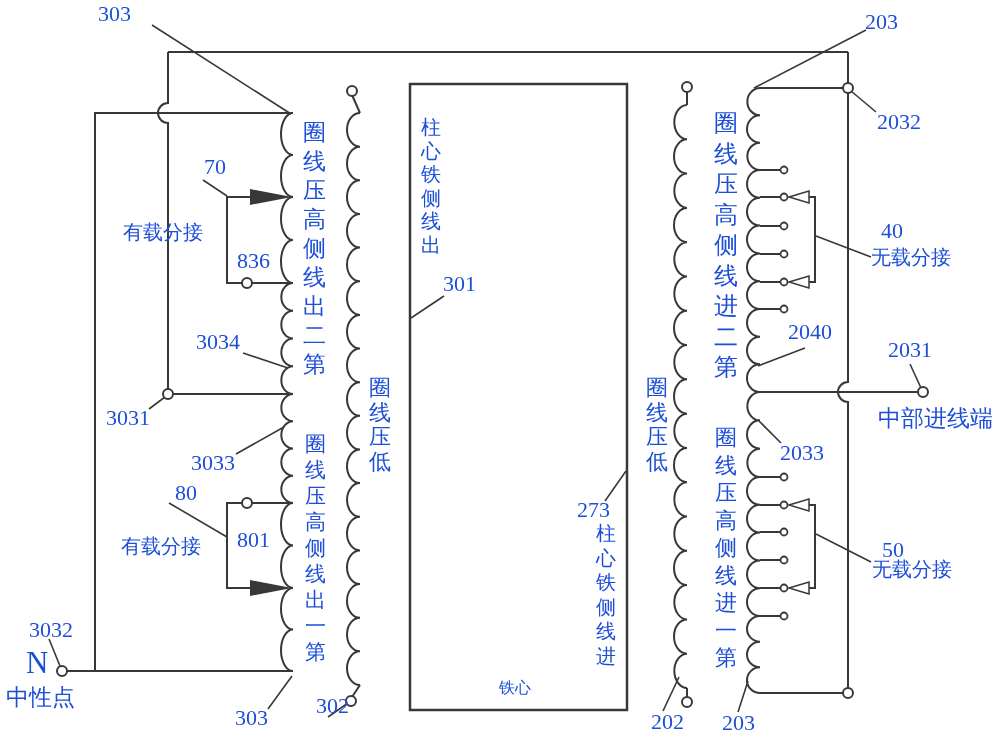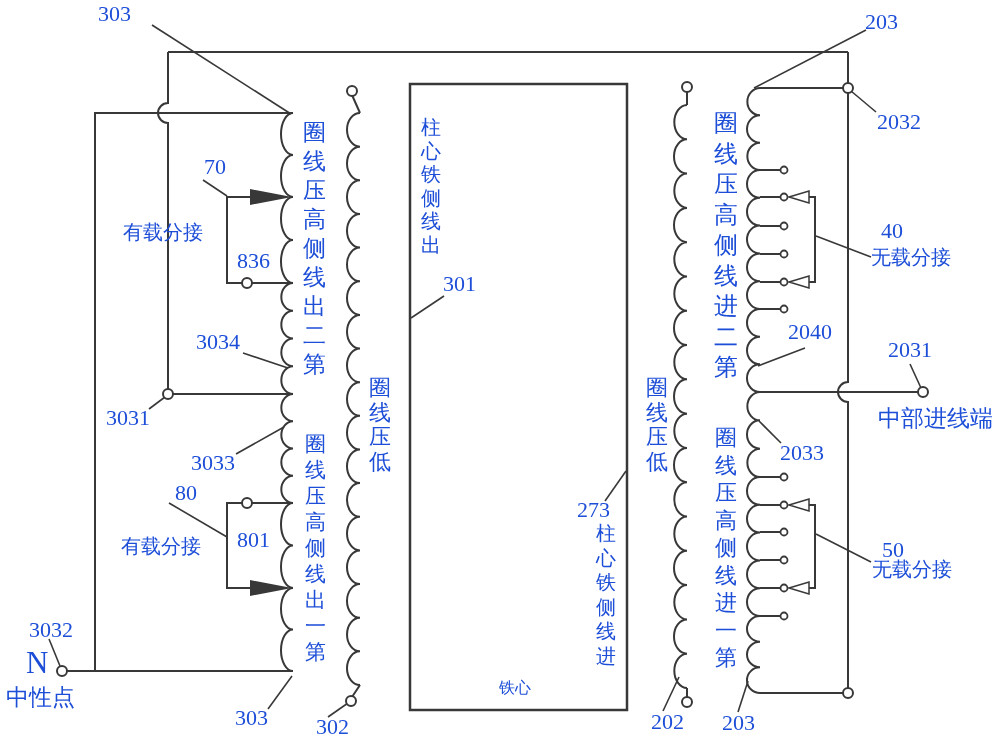--- a/index.html
+++ b/index.html
@@ -111,21 +111,21 @@
   <div class="lbl" style="left:204px;top:155px;">70</div>
   <div class="lbl" style="left:237px;top:249px;">836</div>
   <div class="lbl" style="left:196px;top:330px;">3034</div>
   <div class="lbl" style="left:106px;top:406px;">3031</div>
   <div class="lbl" style="left:191px;top:451px;">3033</div>
   <div class="lbl" style="left:145px;top:481px;margin-left:30px;">80</div>
   <div class="lbl" style="left:237px;top:512px;margin-top:16px;">801</div>
   <div class="lbl" style="left:29px;top:618px;">3032</div>
   <div class="lbl" style="left:26px;top:647px;font-size:31px;">N</div>
   <div class="lbl" style="left:235px;top:706px;">303</div>
-  <div class="lbl" style="left:316px;top:715px;">302</div>
+  <div class="lbl" style="left:316px;top:694px;">302</div>
   <div class="lbl" style="left:443px;top:272px;">301</div>
   <div class="lbl" style="left:577px;top:498px;">273</div>
   <div class="lbl" style="left:651px;top:710px;">202</div>
   <div class="lbl" style="left:722px;top:711px;">203</div>
   <div class="lbl" style="left:865px;top:10px;">203</div>
   <div class="lbl" style="left:877px;top:110px;">2032</div>
   <div class="lbl" style="left:881px;top:219px;">40</div>
   <div class="lbl" style="left:788px;top:320px;">2040</div>
   <div class="lbl" style="left:888px;top:338px;">2031</div>
   <div class="lbl" style="left:780px;top:441px;">2033</div>

